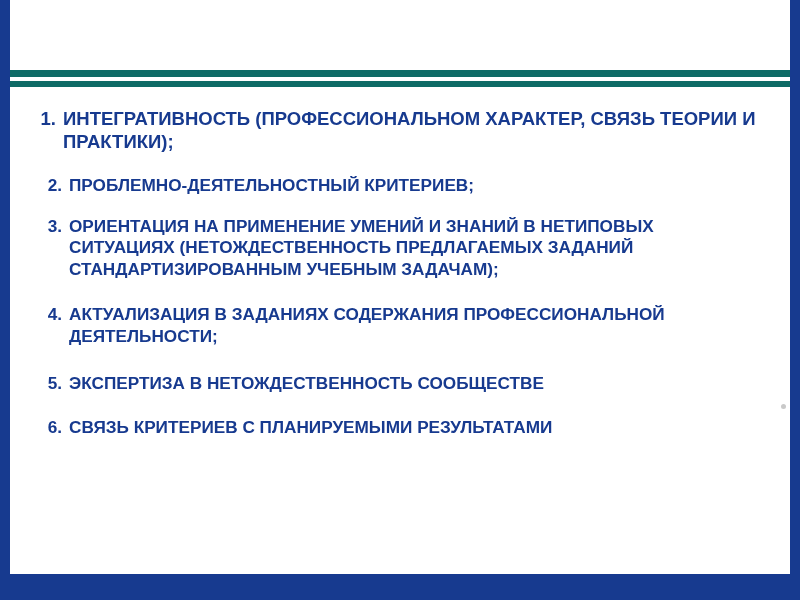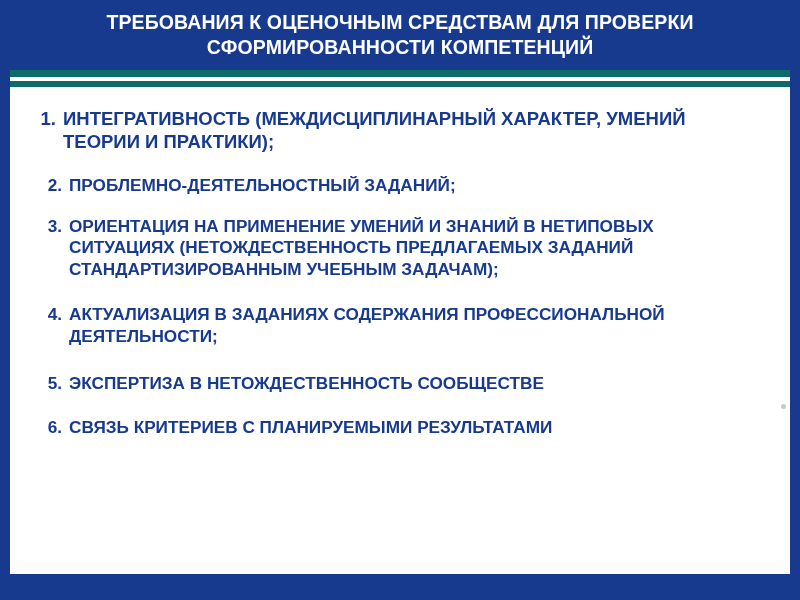--- a/index.html
+++ b/index.html
@@ -162,38 +162,35 @@
   }
 </style>
 </head>
 <body>
 
 <div class="slide">
 
   <div class="left-stripe"></div>
   <div class="right-stripe"></div>
 
-  <div class="title-band">
-    <div class="title-text">ТРЕБОВАНИЯ К ОЦЕНОЧНЫМ СРЕДСТВАМ ДЛЯ ПРОВЕРКИ СФОРМИРОВАННОСТИ КОМПЕТЕНЦИЙ</div>
-  </div>
 
   <div class="teal-bar-1"></div>
   <div class="white-gap"></div>
   <div class="teal-bar-2"></div>
 
   <div class="content">
 
     <div class="item item-1">
       <span class="num">1.</span>
-      <span class="txt">ИНТЕГРАТИВНОСТЬ (МЕЖДИСЦИПЛИНАРНЫЙ ХАРАКТЕР, УМЕНИЙ ТЕОРИИ И ПРАКТИКИ);</span>
+      <span class="txt">ИНТЕГРАТИВНОСТЬ (ПРОФЕССИОНАЛЬНОМ ХАРАКТЕР, СВЯЗЬ ТЕОРИИ И ПРАКТИКИ);</span>
     </div>
 
     <div class="item item-2">
       <span class="num">2.</span>
-      <span class="txt">ПРОБЛЕМНО-ДЕЯТЕЛЬНОСТНЫЙ ЗАДАНИЙ;</span>
+      <span class="txt">ПРОБЛЕМНО-ДЕЯТЕЛЬНОСТНЫЙ КРИТЕРИЕВ;</span>
     </div>
 
     <div class="item item-3">
       <span class="num">3.</span>
       <span class="txt">ОРИЕНТАЦИЯ НА ПРИМЕНЕНИЕ УМЕНИЙ И ЗНАНИЙ В НЕТИПОВЫХ СИТУАЦИЯХ (НЕТОЖДЕСТВЕННОСТЬ ПРЕДЛАГАЕМЫХ ЗАДАНИЙ СТАНДАРТИЗИРОВАННЫМ УЧЕБНЫМ ЗАДАЧАМ);</span>
     </div>
 
     <div class="item item-4">
       <span class="num">4.</span>
       <span class="txt">АКТУАЛИЗАЦИЯ В ЗАДАНИЯХ СОДЕРЖАНИЯ ПРОФЕССИОНАЛЬНОЙ ДЕЯТЕЛЬНОСТИ;</span>

